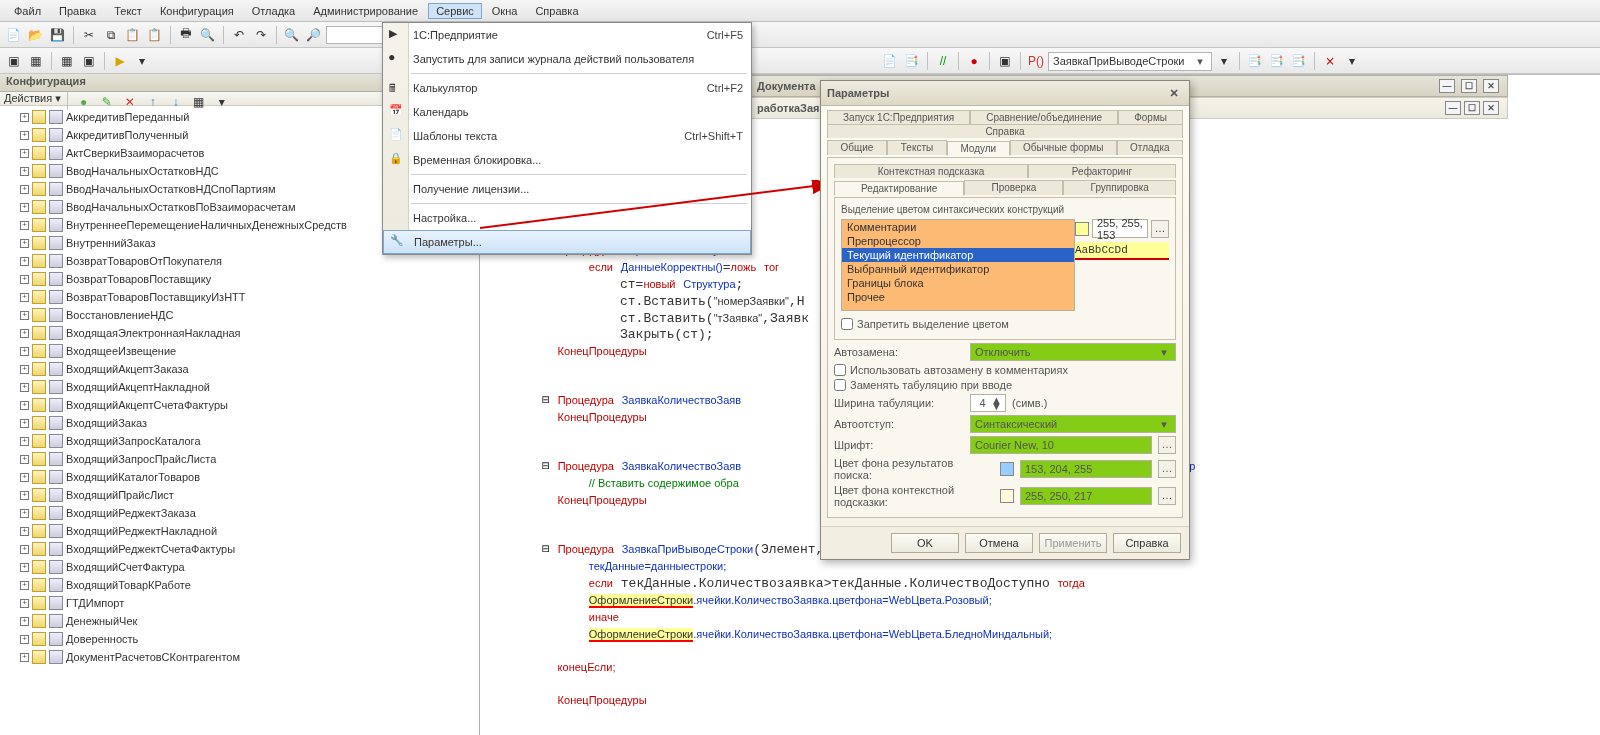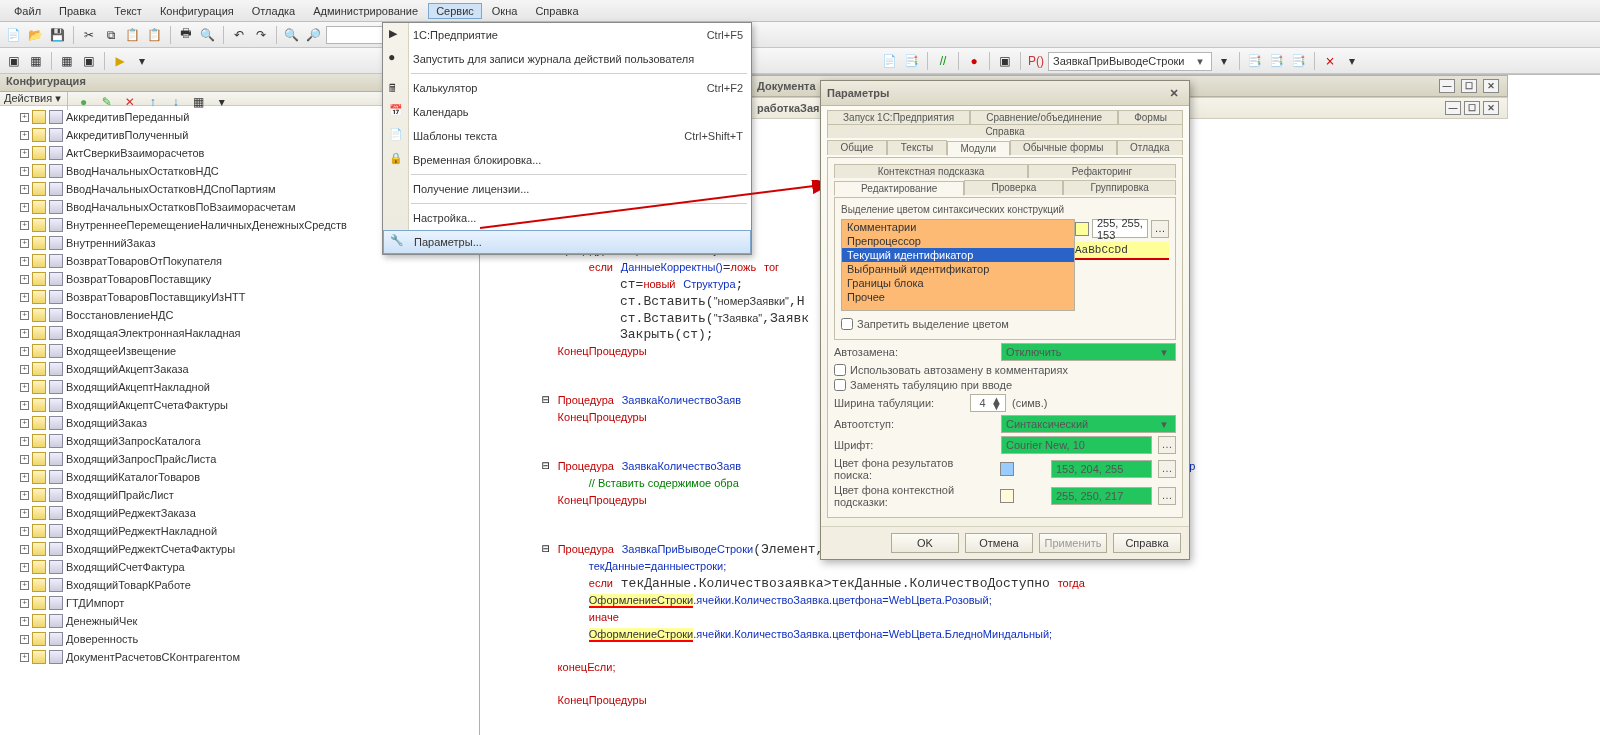--- a/index.html
+++ b/index.html
@@ -66,21 +66,21 @@
 .color-row { margin-left: 208px; display:flex; align-items:center; gap:3px; margin-bottom:4px;}
 .color-sw { width:14px; height:14px; border:1px solid #888; }
 .color-box { flex:1; height:19px; border:1px solid #b5b1a0; background:#fff; padding:0 4px; display:flex; align-items:center; position:relative;}
 .dots { width:18px; height:18px; border:1px solid #b5b1a0; background:#f4f2e8; text-align:center; line-height:15px; }
 .sample { margin-left:208px; padding:2px 6px; font-family:"Courier New",monospace; border-bottom: 2px solid #d00000;}
 .clrfix { clear:both; height:4px; }
 .chk { display:flex; align-items:center; gap:4px; font-size:10px; color:#555; margin:3px 0;}
 .chk input { width:12px; height:12px; }
 .formrow { display:flex; align-items:center; gap:6px; font-size:10px; color:#555; margin:3px 0;}
 .formrow label { width: 130px; }
-.formrow .field { flex:1; height:18px; border:1px solid #b5b1a0; background:#22c55e; padding:0 4px; display:flex; align-items:center;margin-left:31px;}
+.formrow .field { flex:1; height:18px; border:1px solid #b5b1a0; background:#84cc16; padding:0 4px; display:flex; align-items:center;}
 .dd-arrow { width:14px; text-align:center; color:#555; margin-left:auto; }
 .spin { width:36px; height:18px; border:1px solid #b5b1a0; background:#fff; display:flex; align-items:center; padding:0 3px;}
 .spin .num{flex:1;text-align:center;} .spin .ar{display:flex;flex-direction:column;font-size:6px;line-height:6px;color:#555;}
 .dlg-btns { display:flex; justify-content:flex-end; gap:6px; padding:6px 8px; border-top:1px solid #d6d2c0; background:#f2efe2;}
 .btn { width:68px; height:20px; border:1px solid #b0ab97; background:linear-gradient(#fdfcf5,#eceade); display:inline-flex; align-items:center; justify-content:center; font-size:11px;}
 .btn.dis { color:#999; }
 
 .toolbar2-right { position: absolute; left: 880px; top: 48px; height: 26px; display: flex; align-items: center; gap: 2px; }
 
 </style>

